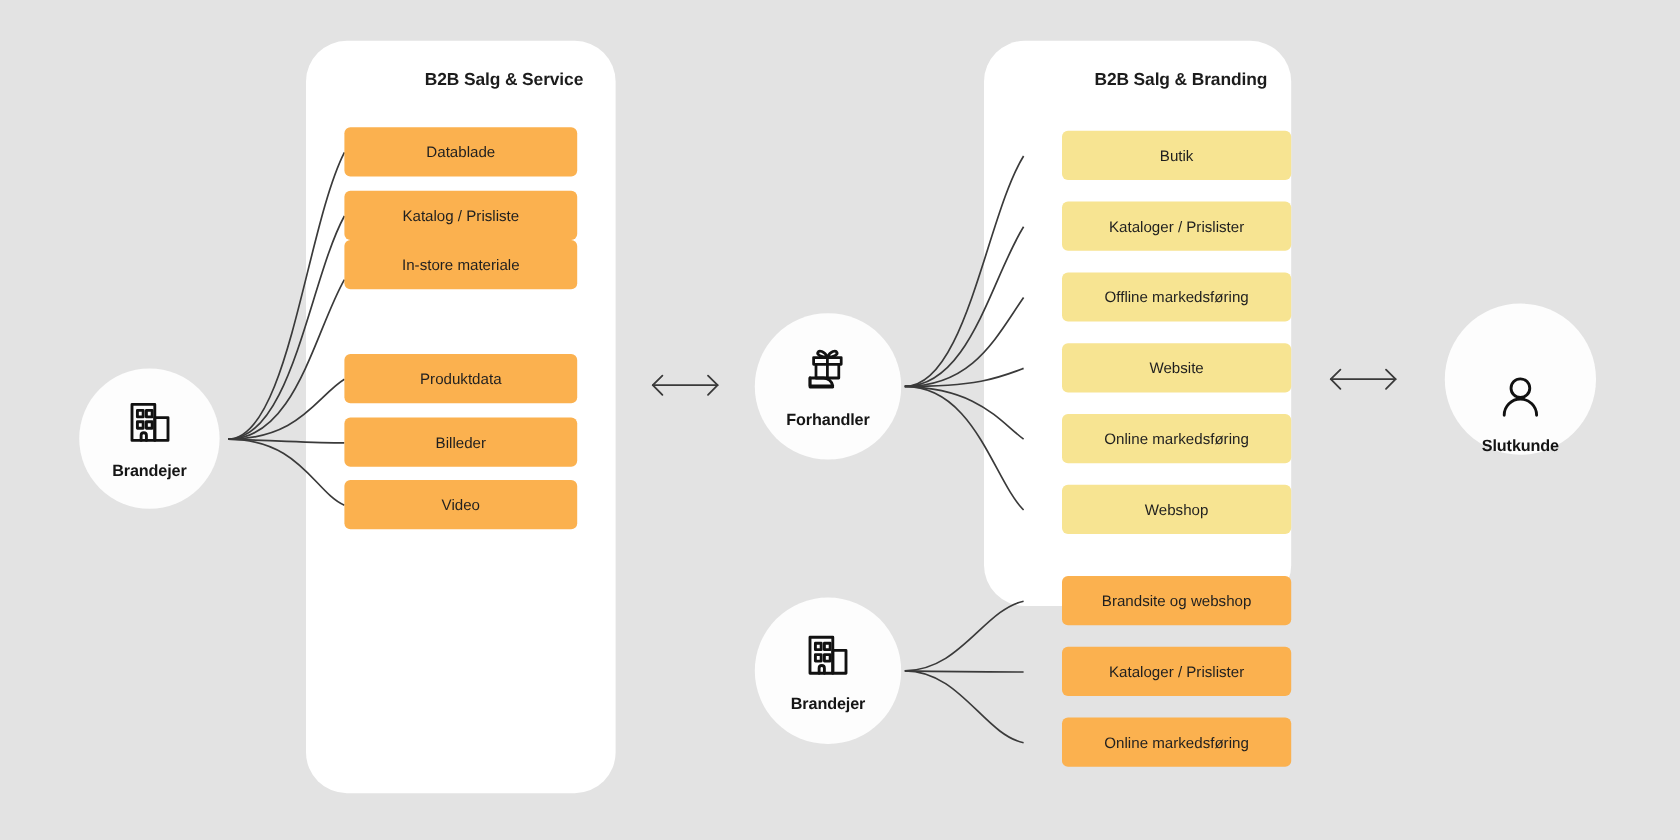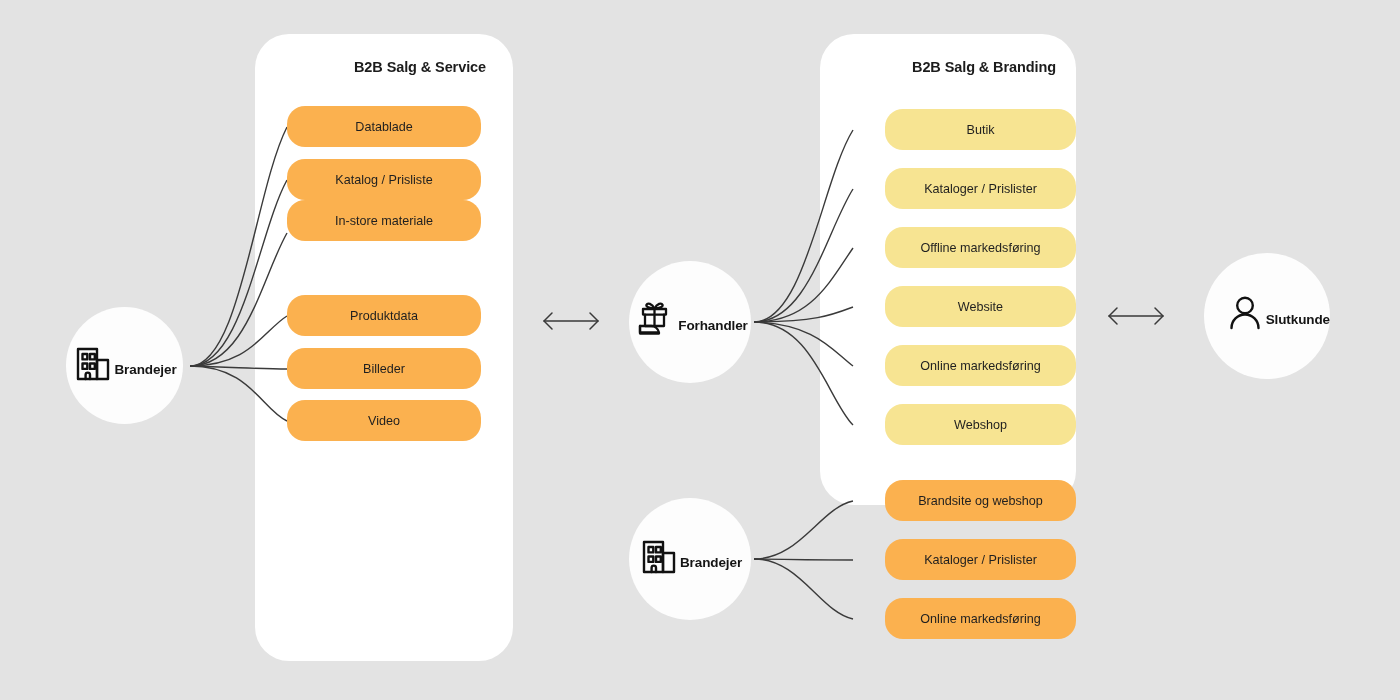--- a/index.html
+++ b/index.html
@@ -37,21 +37,21 @@
     font-weight: bold;
     color: #1c1c1c;
     letter-spacing: -0.1px;
     padding-left: 36px;
   }
 
   
   .chip {
     position: absolute;
     height: 41px;
-    border-radius: 18px;
+    border-radius: 5px;
     display: flex;
     align-items: center;
     justify-content: center;
     font-size: 12.6px;
     color: #1f1f1f;
     text-align: center;
     box-sizing: border-box;
   }
   .chip.orange { background: #fbb košice; }
   .chip.orange { background: #fbb14f; }
@@ -59,21 +59,21 @@
 
   .chip-left  { left: 287px; width: 194px; }
   .chip-right { left: 853px; width: 191px; margin-left: 32px; }
 
   
   .node {
     position: absolute;
     border-radius: 50%;
     background: #fdfdfd;
     display: flex;
-    flex-direction: row;
+    flex-direction: column;
     align-items: center;
     justify-content: center;
   }
   .node-label {
     font-size: 13.5px;
     font-weight: bold;
     color: #151515;
     margin-top: 7px;
     letter-spacing: -0.1px;
   }

